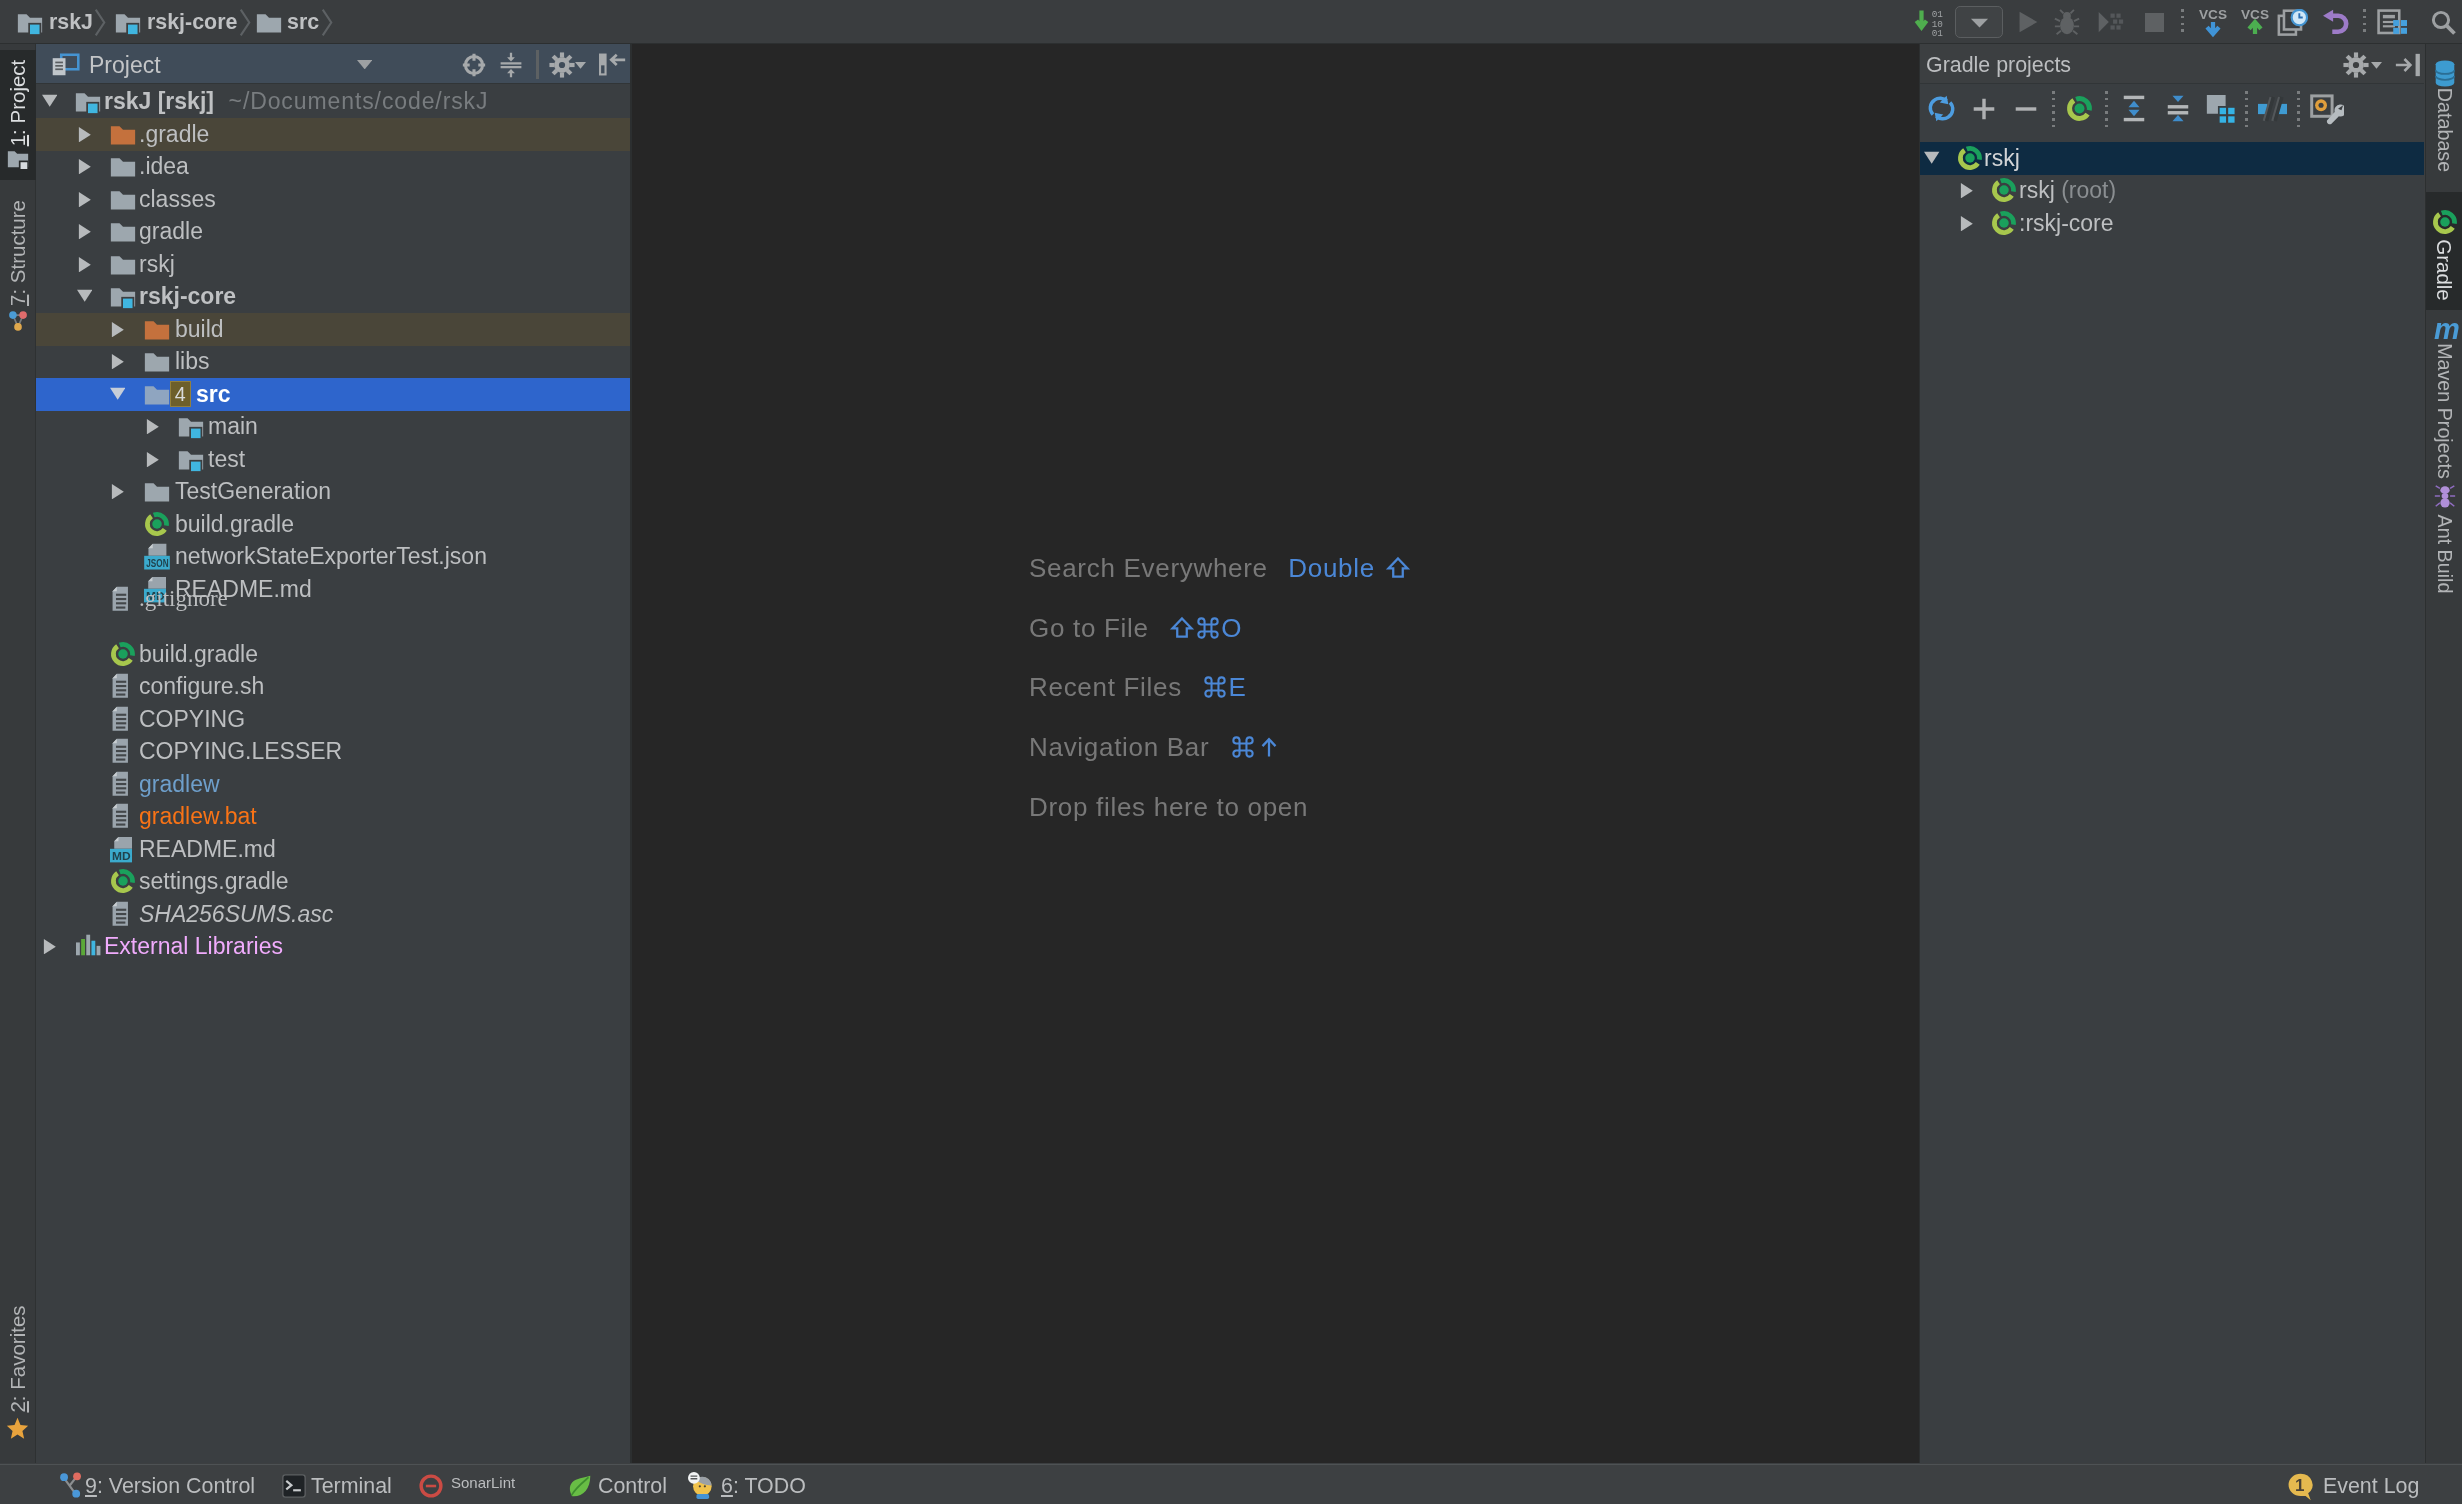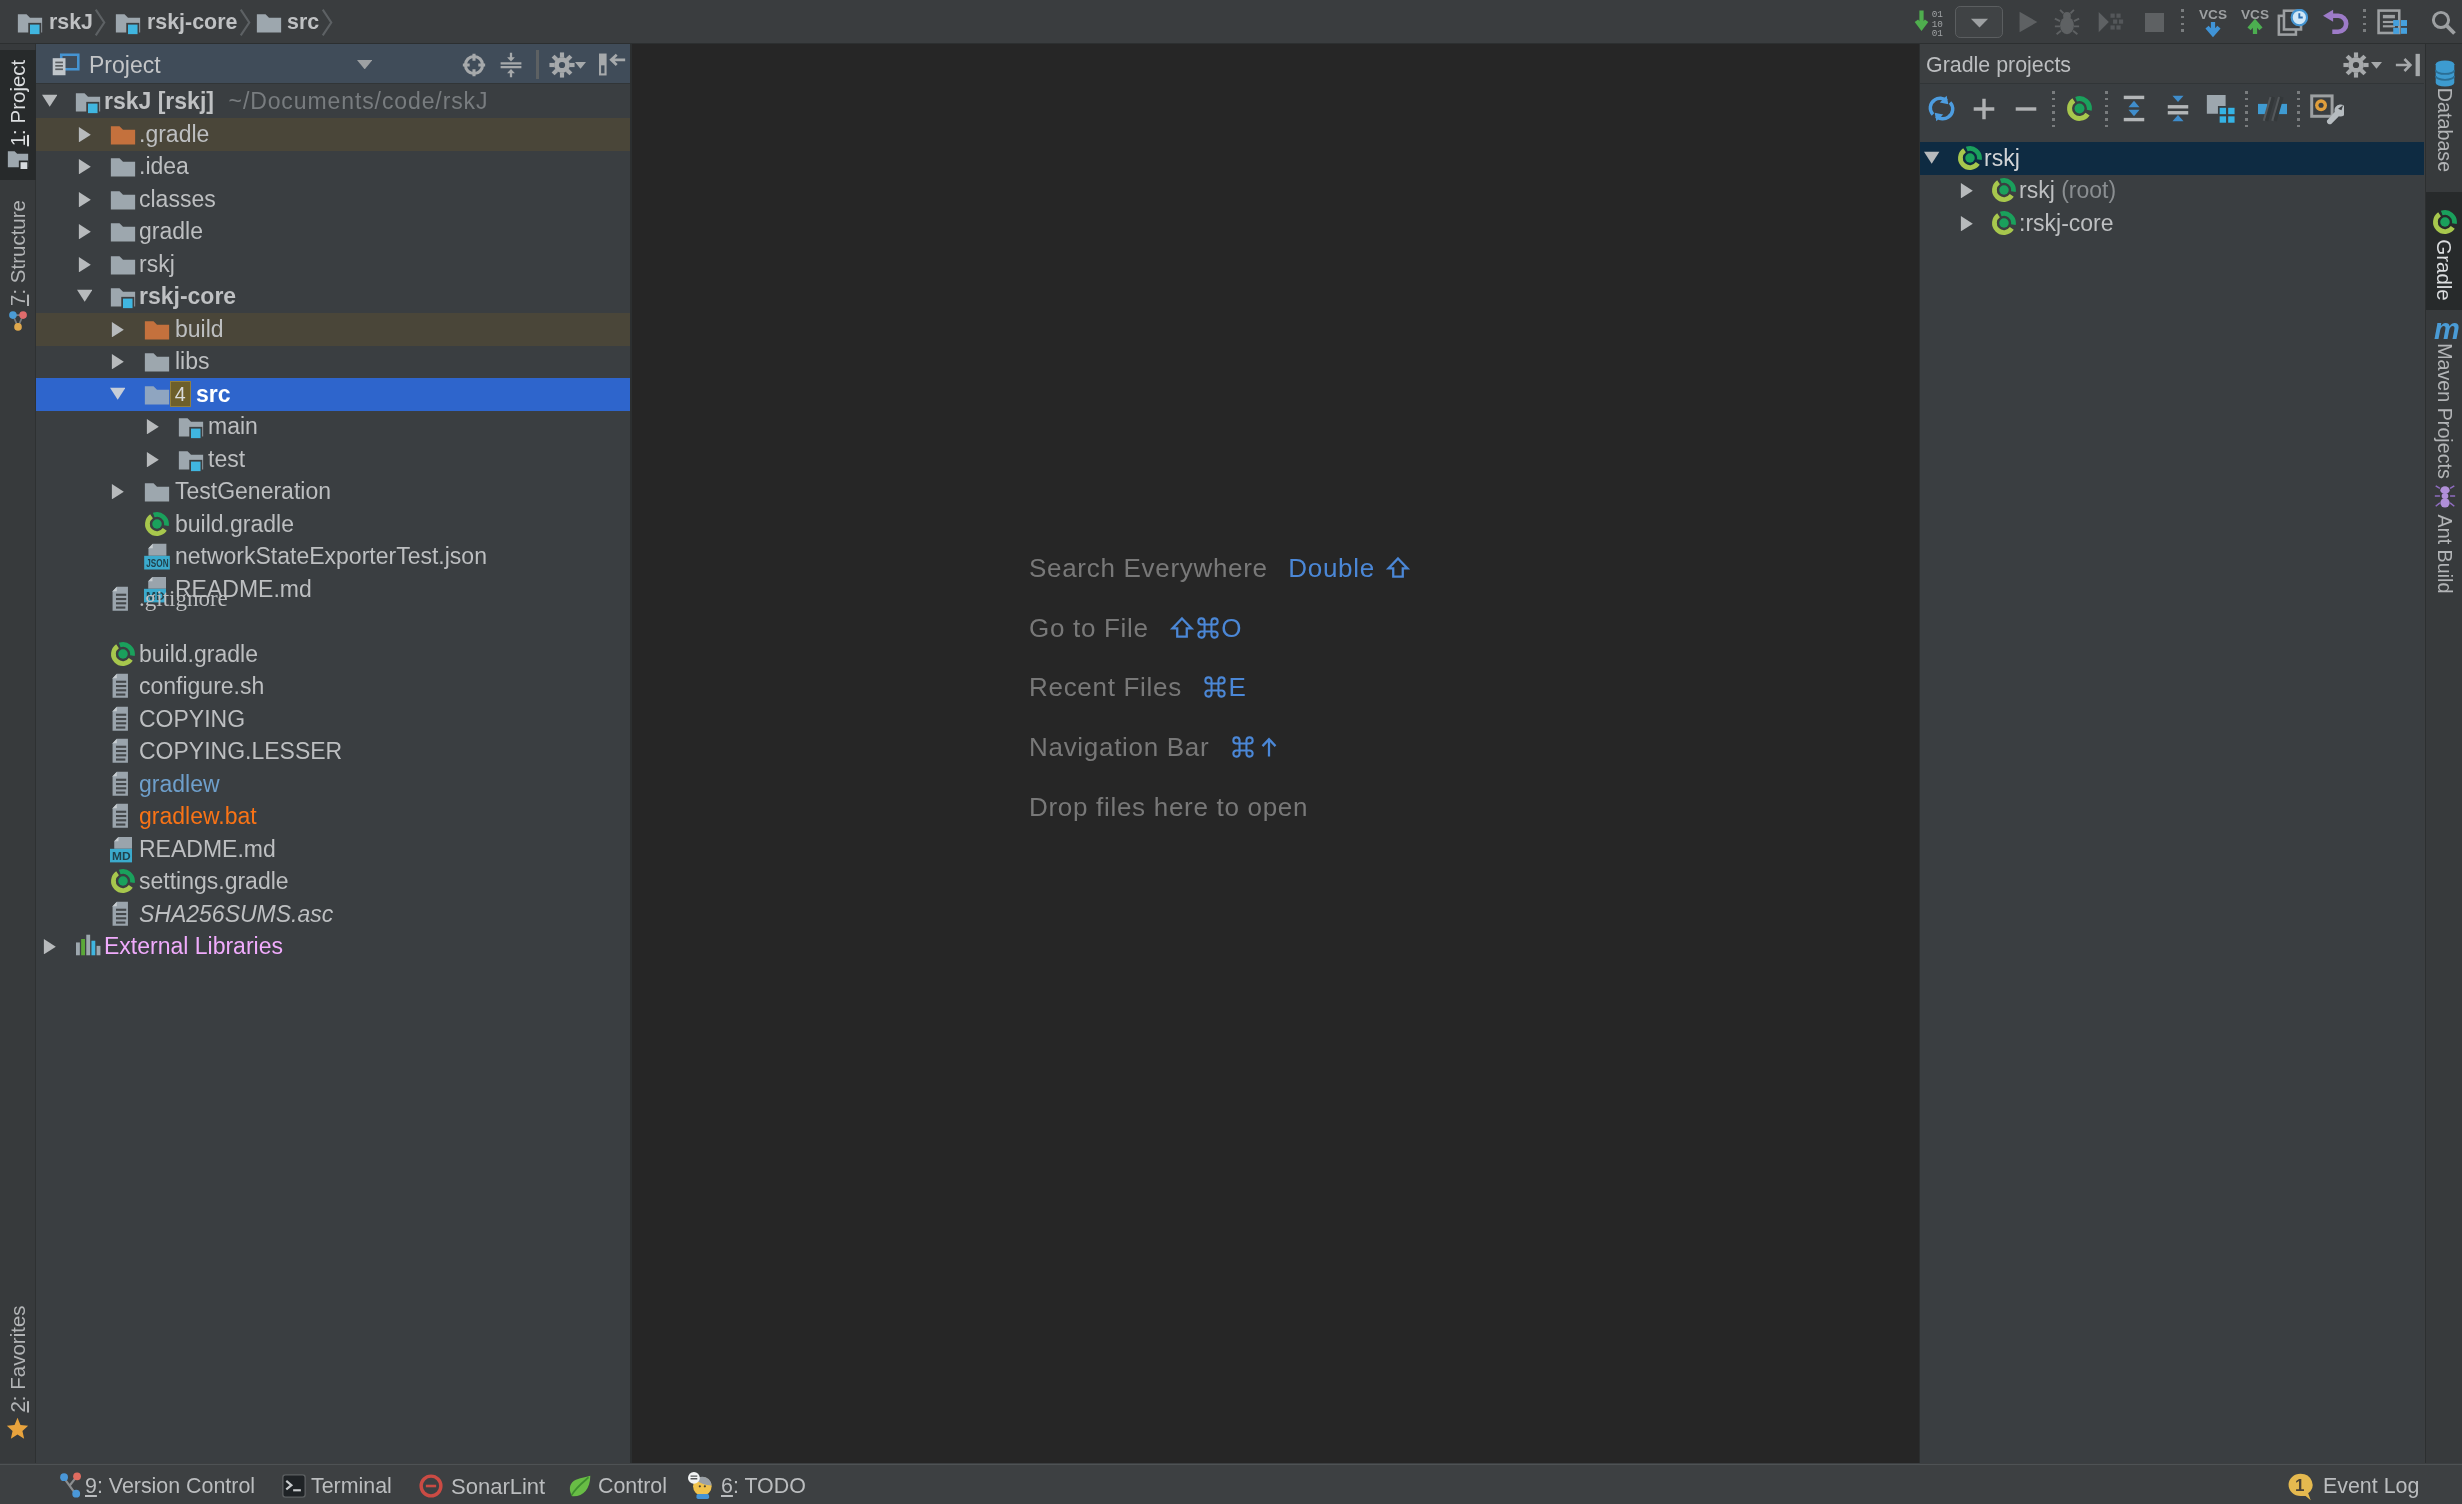--- a/index.html
+++ b/index.html
@@ -872,21 +872,21 @@
       <path d="M13 19 H22" stroke="#c8cbcd" stroke-width="2.5"></path>
     </svg>
   </div>
 <div class="abs" style="left:311px;top:1474px;font-size:21.4px;color:#bbbdbf;white-space:pre">Terminal</div>
 <div class="abs" style="left:419px;top:1474px">
     <svg width="24" height="24" viewBox="0 0 28 28" style="">
       <circle cx="14" cy="14" r="11.5" fill="none" stroke="#cb4b44" stroke-width="4"></circle>
       <path d="M8 14 h12" stroke="#cb4b44" stroke-width="3"></path>
     </svg>
   </div>
-<div class="abs" style="left:451px;top:1474px;font-size:22px;color:#bbbdbf;white-space:pre">SonarLint</div>
+<div class="abs" style="left:451px;top:1474px;font-size:15px;color:#bbbdbf;white-space:pre">SonarLint</div>
 <div class="abs" style="left:567px;top:1474px">
     <svg width="26" height="24" viewBox="0 0 30 28" style="">
       <path d="M27 2 C27 18 18 27 6 26 C2 20 2 12 8 8 C14 4 22 4 27 2 Z" fill="#68bd45"></path>
       <path d="M25 4 C18 10 10 16 5 25" stroke="#3e8e2f" stroke-width="2" fill="none"></path>
     </svg>
   </div>
 <div class="abs" style="left:598px;top:1474px;font-size:21.4px;color:#bbbdbf;white-space:pre">Control</div>
 <div class="abs" style="left:687px;top:1472px">
     <svg width="29" height="27" viewBox="0 0 34 32" style="">
       <circle cx="18" cy="17" r="11" fill="#f0c24c"></circle>

